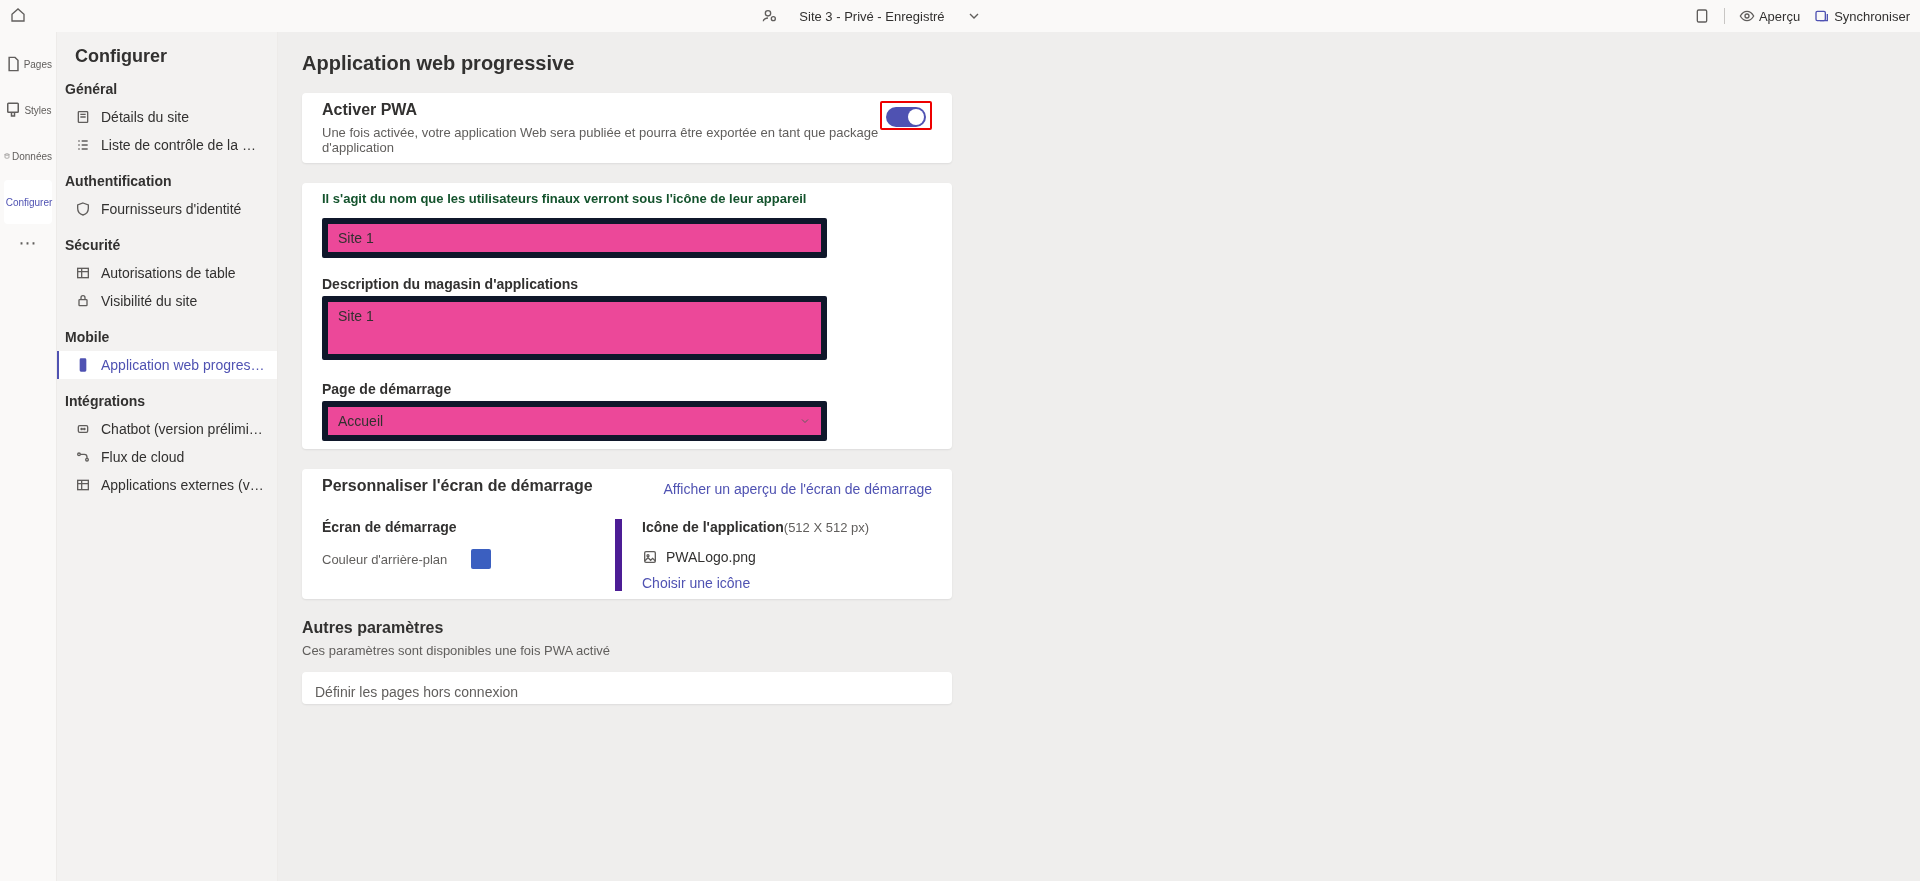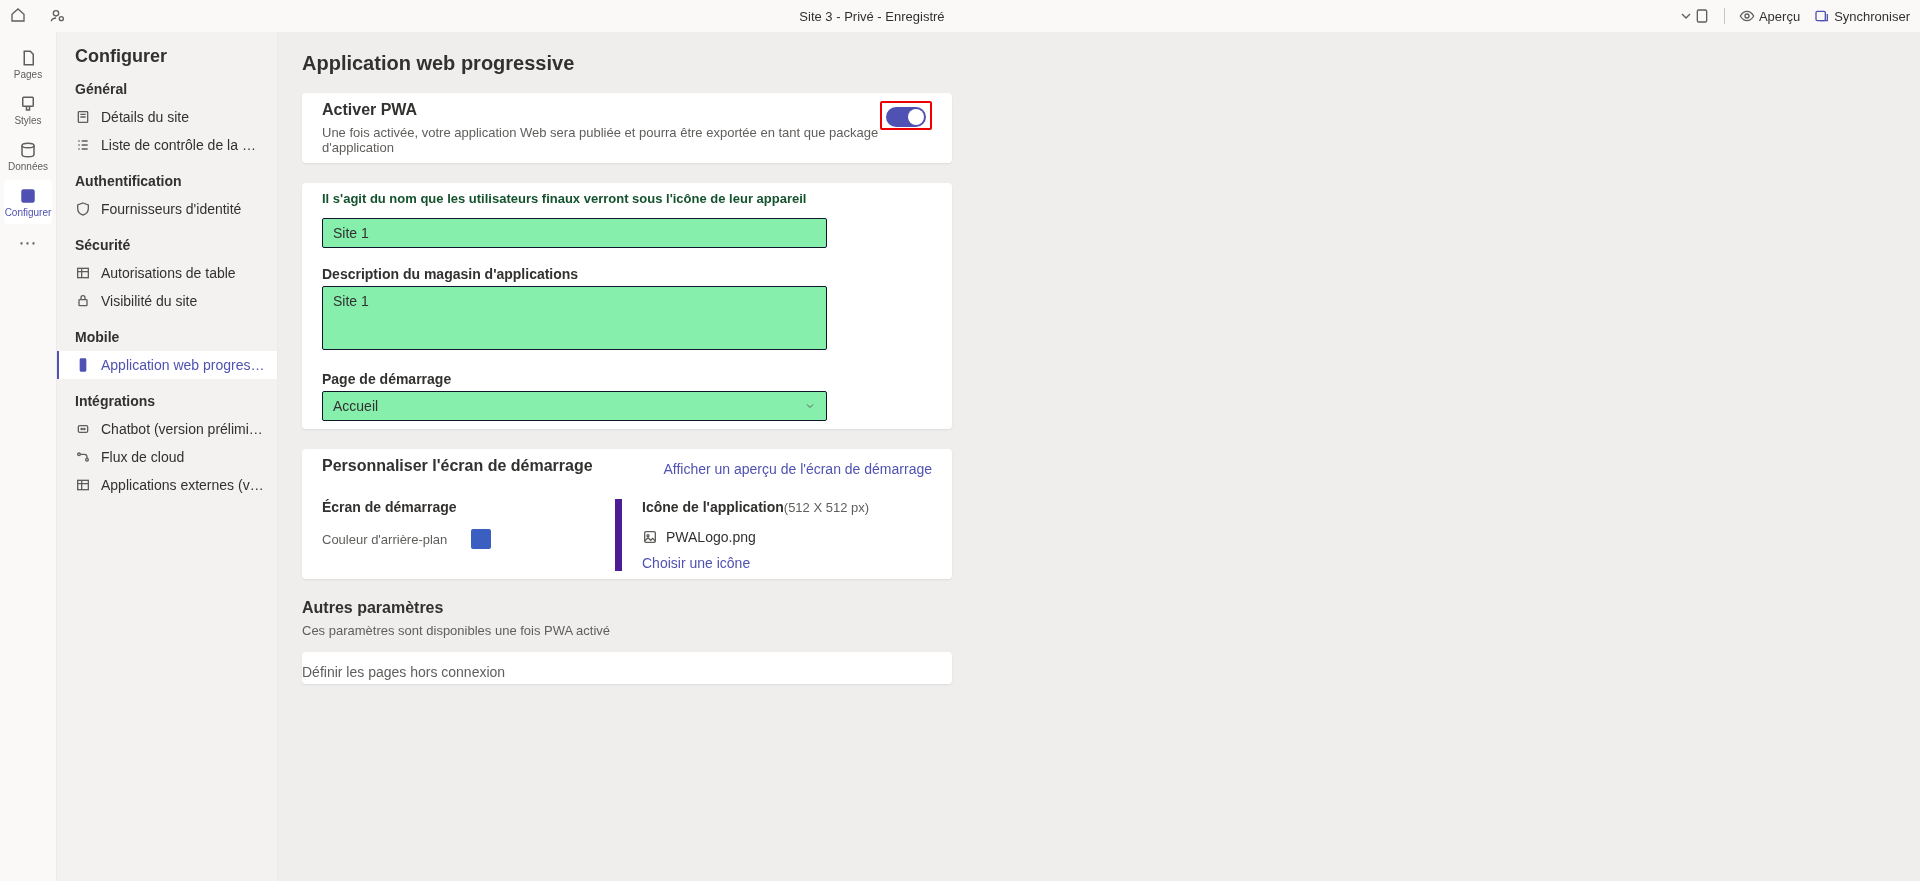--- a/index.html
+++ b/index.html
@@ -14,42 +14,42 @@
   .topbar {
     height: 32px;
     display: flex;
     align-items: center;
     padding: 0 10px;
     background: #faf9f8;
     font-size: 13px;
     color: #323130;
   }
   .topbar .left { width: 40px; display:flex; align-items:center;}
-  .topbar .center { flex:1; display:flex; justify-content:space-between; align-items:center; gap:21px; }
+  .topbar .center { flex:1; display:flex; justify-content:center; align-items:center; gap:21px; }
   .topbar .right { display:flex; align-items:center; gap:14px;}
   .topbar .right .item { display:flex; align-items:center; gap:4px; cursor:pointer;}
   .topbar svg.icon { width:16px; height:16px; }
   .topbar .vsep { width:1px; height:16px; background:#c8c6c4; }
 
   .body {
     display:flex;
     height: calc(100% - 32px);
   }
   .railnav {
     width: 56px;
     background:#faf9f8;
     display:flex;
     flex-direction:column;
     align-items:center;
     padding-top:10px;
     gap:2px;
   }
   .railnav .railitem {
     width:48px; height:44px;
-    display:flex; flex-direction:column; align-items:center; justify-content:center;
+    display:flex; align-items:center; justify-content:center;
     font-size:10px; color:#605e5c;
     border-radius:4px;
     cursor:pointer;
     gap:2px;
   }
   .railnav .railitem.active {
     background:#fff; color:#4f52b2;
   }
   .railnav .railitem svg { width:18px; height:18px; }
   .railnav .railitem.active svg { stroke:#4f52b2; fill:#4f52b2;}
@@ -62,21 +62,21 @@
     border-right:1px solid #edebe9;
     padding: 14px 0 0 0;
     font-size:14px;
     color:#323130;
     overflow:hidden;
   }
   .sidebar h1 {
     font-size:18px; font-weight:600; margin:0 0 14px 18px;
   }
   .sidebar .group-label {
-    font-weight:600; font-size:14px; margin:14px 0 6px 18px;
+    font-weight:600; font-size:14px; margin:14px 0 6px 8px;
   }
   .sidebar .navitem {
     display:flex; align-items:center; gap:10px;
     padding:6px 10px 6px 18px;
     color:#323130;
     cursor:pointer;
     white-space:nowrap; overflow:hidden; text-overflow:ellipsis;
   }
   .sidebar .navitem svg {
     width:16px; height:16px; flex:0 0 16px; stroke:#605e5c;
@@ -122,23 +122,23 @@
   .toggle .knob {
     position:absolute; right:2px; top:2px; width:16px; height:16px;
     background:#fff; border-radius:50%;
   }
   .field-group { margin-bottom:18px; }
   .field-group:last-child{ margin-bottom:0;}
   .field-label { font-weight:600; font-size:14px; margin-bottom:4px;}
   .field-desc { font-size:13px; color:#14532d; margin-bottom:12px;font-weight:bold;}
   .text-input, .textarea, .select {
     width:100%; max-width:505px;
-    border:1px solid #0f172a; border-radius:2px;
+    border:6px solid #0f172a; border-radius:2px;
     padding:6px 10px; font-size:14px; font-family:inherit;
-    color:#323130; background:#86efac;
+    color:#323130; background:#ec4899;
   }
   .textarea { height:64px; resize:none; }
   .select { display:flex; justify-content:space-between; align-items:center; cursor:pointer;}
   .select svg{ width:12px; height:12px; }
 
   .splash-card .header-row { display:flex; justify-content:space-between; align-items:center; margin-bottom:18px;}
   .splash-card .link { color:#4f52b2; font-size:14px; cursor:pointer;}
   .splash-card .cols { display:flex; }
   .splash-card .col1 { width:300px; border-right:7px solid #4c1d95; padding-right:20px;}
   .splash-card .col2 { flex:1; padding-left:20px;}
@@ -146,21 +146,21 @@
   .kv-row { display:flex; align-items:center; gap:24px; font-size:13px; color:#605e5c; margin-bottom:10px;}
   .color-swatch { width:20px; height:20px; background:#3b5fc0; border-radius:2px; cursor:pointer;}
   .dim { color:#605e5c; font-size:13px;}
   .file-row { display:flex; align-items:center; gap:8px; font-size:14px; margin-bottom:10px;}
   .link-small { color:#4f52b2; font-size:14px; cursor:pointer;}
 
   .other { max-width:650px; margin-top:10px;}
   .other .section-title { font-size:16px; font-weight:600; margin-bottom:6px;}
   .other .desc { font-size:13px; color:#605e5c; margin-bottom:14px;}
   .offline-box {
-    background:#fff; border-radius:4px; padding:12px 16px 4px 0;
+    background:#fff; border-radius:4px; padding:12px 16px 4px 13px;
     max-width:650px; box-shadow:0 1px 2px rgba(0,0,0,0.08);
     color:#605e5c; font-size:14px;
   }
 </style>
 </head>
 <body>
 
 <div class="topbar">
   <div class="left">
     <span>

